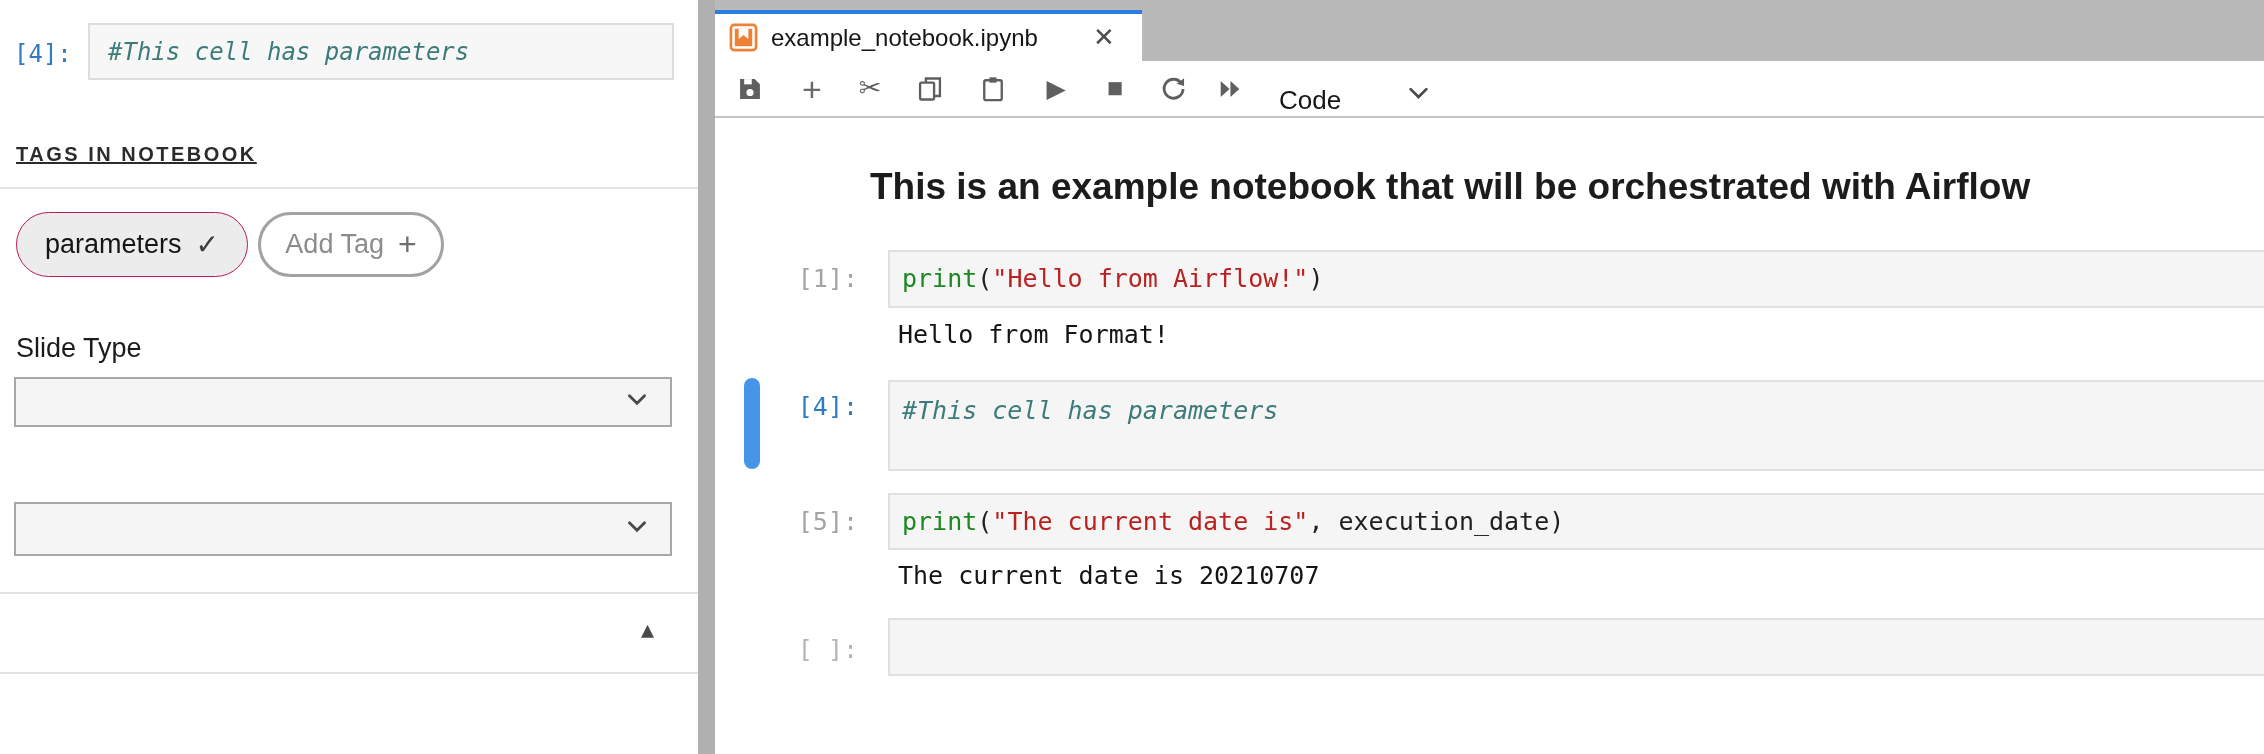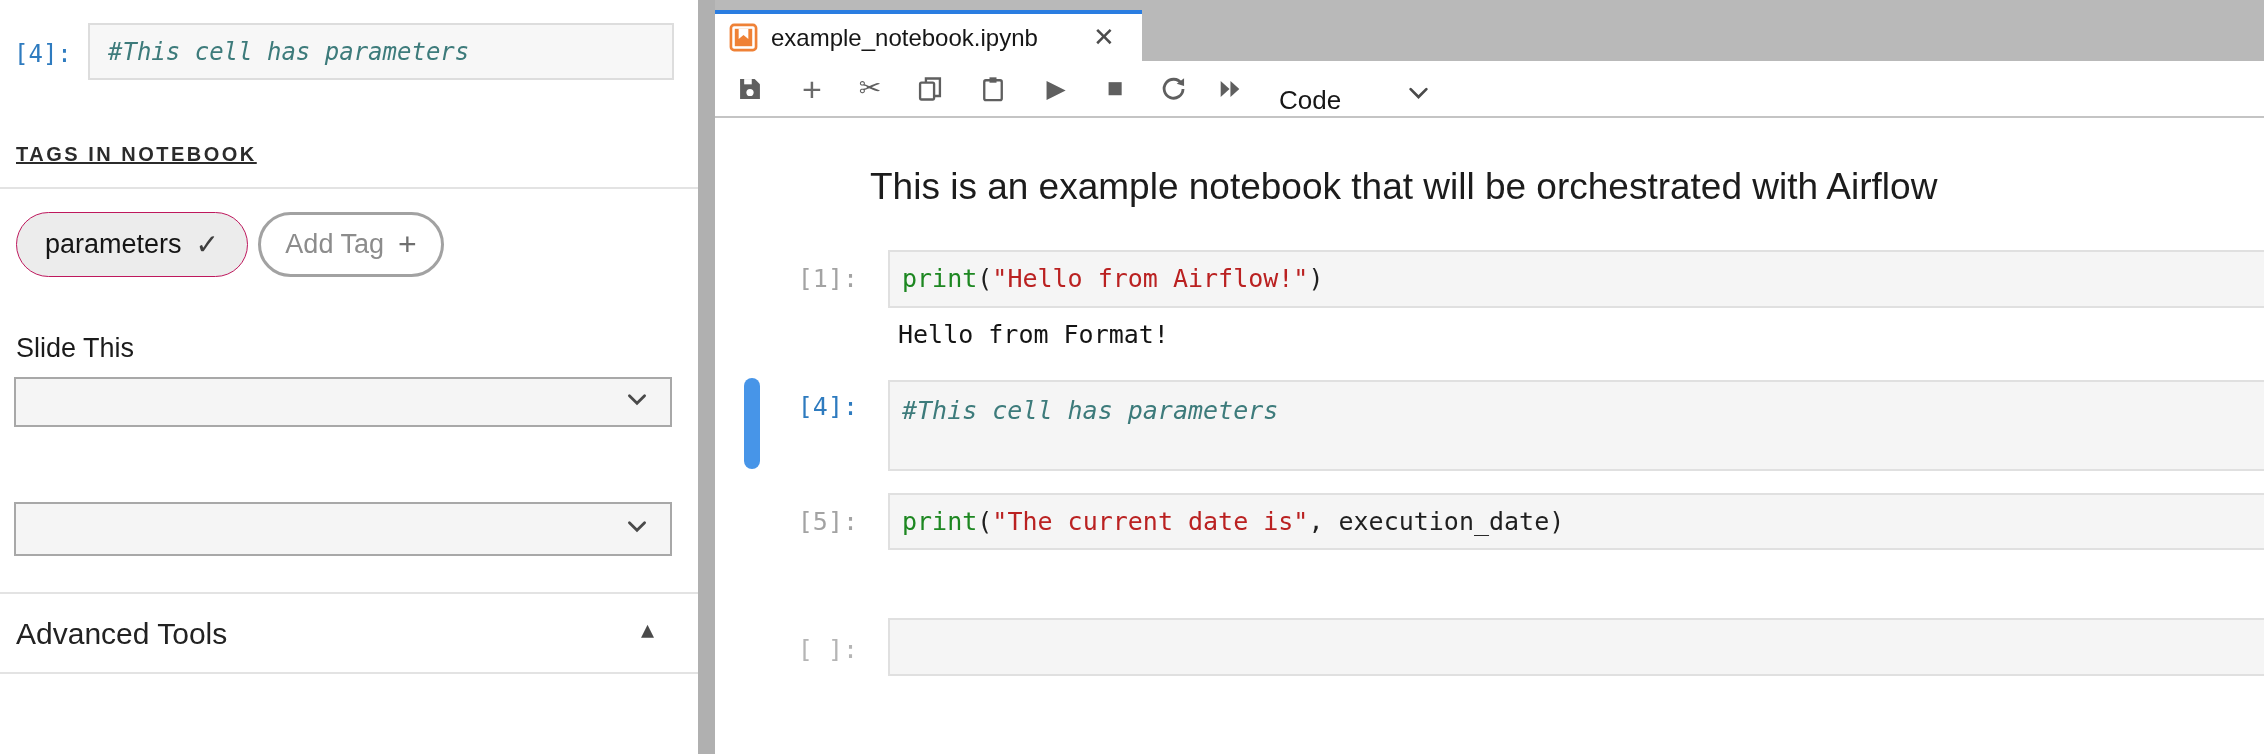--- a/index.html
+++ b/index.html
@@ -61,21 +61,21 @@
   .tbtn svg { width:28px; height:28px; }
   .tglyph { font-size:27px; color:#5f5f5f; line-height:1; }
   .t-save{left:18px;} .t-plus{left:80px;} .t-cut{left:138px;} .t-copy{left:198px;} .t-paste{left:261px;}
   .t-run{left:324px;} .t-stop{left:383px;} .t-restart{left:441px;} .t-runall{left:498px;}
   .t-plus .tglyph{font-size:34px; color:#6a6a6a;}
   .t-run .tglyph{font-size:25px;} .t-stop .tglyph{font-size:27px;}
   .celltype { position:absolute; left:564px; top:0; height:100%; width:180px; cursor:pointer; }
   .celltype-label { position:absolute; left:0; top:24px; font-size:26px; color:#161616; }
   .celltype-chev { position:absolute; left:126px; top:18px; }
 
-  .md-heading { position:absolute; left:155px; top:166px; font-size:37px; font-weight:400; color:#1c1c1c; white-space:nowrap; }
+  .md-heading { position:absolute; left:155px; top:166px; font-size:37px; font-weight:700; color:#1c1c1c; white-space:nowrap; }
 
   .prompt { position:absolute; left:0; width:143px; text-align:right; font-size:25px; color:#a3a3a3; }
   .prompt-active { color:#2e7bbf; }
   .prompt-empty { color:#b5b5b5; }
   .p1{top:264px;} .p4{top:392px;} .p5{top:507px;} .pE{top:635px;}
 
   .inbox { position:absolute; left:173px; right:0; background:#f5f5f5; border:2px solid #e0e0e0; border-right:none; padding-left:12px; font-size:25px; }
   .in1{top:250px; height:58px; line-height:54px;}
   .in4{top:380px; height:91px; padding-top:13px; line-height:31px;}
   .in5{top:493px; height:57px; line-height:53px;}
@@ -106,42 +106,41 @@
 
     <div class="pill pill-parameters">
       <span class="pill-label">parameters</span>
       <span class="pill-check">✓</span>
     </div>
     <div class="pill pill-add">
       <span class="pill-label">Add Tag</span>
       <span class="pill-plus">+</span>
     </div>
 
-    <div class="field-label lbl-slide">Slide This</div>
+    <div class="field-label lbl-slide">Slide Type</div>
     <div class="selectbox sel-slide">
       <span></span>
       <span class="chev">
         <svg width="26" height="26" viewBox="0 0 24 24">
             <path d="M5 9l7 7 7-7" stroke="#4a4a4a" stroke-width="2.6" fill="none" stroke-linecap="round"></path>
           </svg>
       </span>
     </div>
 
     <div class="selectbox sel-raw">
       <span></span>
       <span class="chev">
         <svg width="26" height="26" viewBox="0 0 24 24">
             <path d="M5 9l7 7 7-7" stroke="#4a4a4a" stroke-width="2.6" fill="none" stroke-linecap="round"></path>
           </svg>
       </span>
     </div>
 
     <div class="divider d2"></div>
     <div class="advanced-row">
-      <span class="advanced-label">Advanced Tools</span>
       <span class="advanced-caret">▴</span>
     </div>
     <div class="divider d3"></div>
   </aside>
 
   <div class="splitter"></div>
 
   <main class="main">
 
     <div class="tabbar">
@@ -223,18 +222,19 @@
     <div class="selbar"></div>
     <span class="prompt p4 prompt-active mono">[4]:</span>
     <div class="inbox in4 mono">
       <div><span class="tok-com">#This cell has parameters</span></div>
     </div>
 
     <span class="prompt p5 mono">[5]:</span>
     <div class="inbox in5 mono">
       <span class="tok-fn">print</span><span class="tok-plain">(</span><span class="tok-str">"The current date is"</span><span class="tok-plain">, execution_date</span><span class="tok-plain">)</span>
     </div>
+    <div class="outrow o5 mono">The current date is 20210707</div>
 
     <span class="prompt pE prompt-empty mono">[ ]:</span>
     <div class="inbox inE mono"></div>
 
   </main>
 </div>
 
 </body></html>

